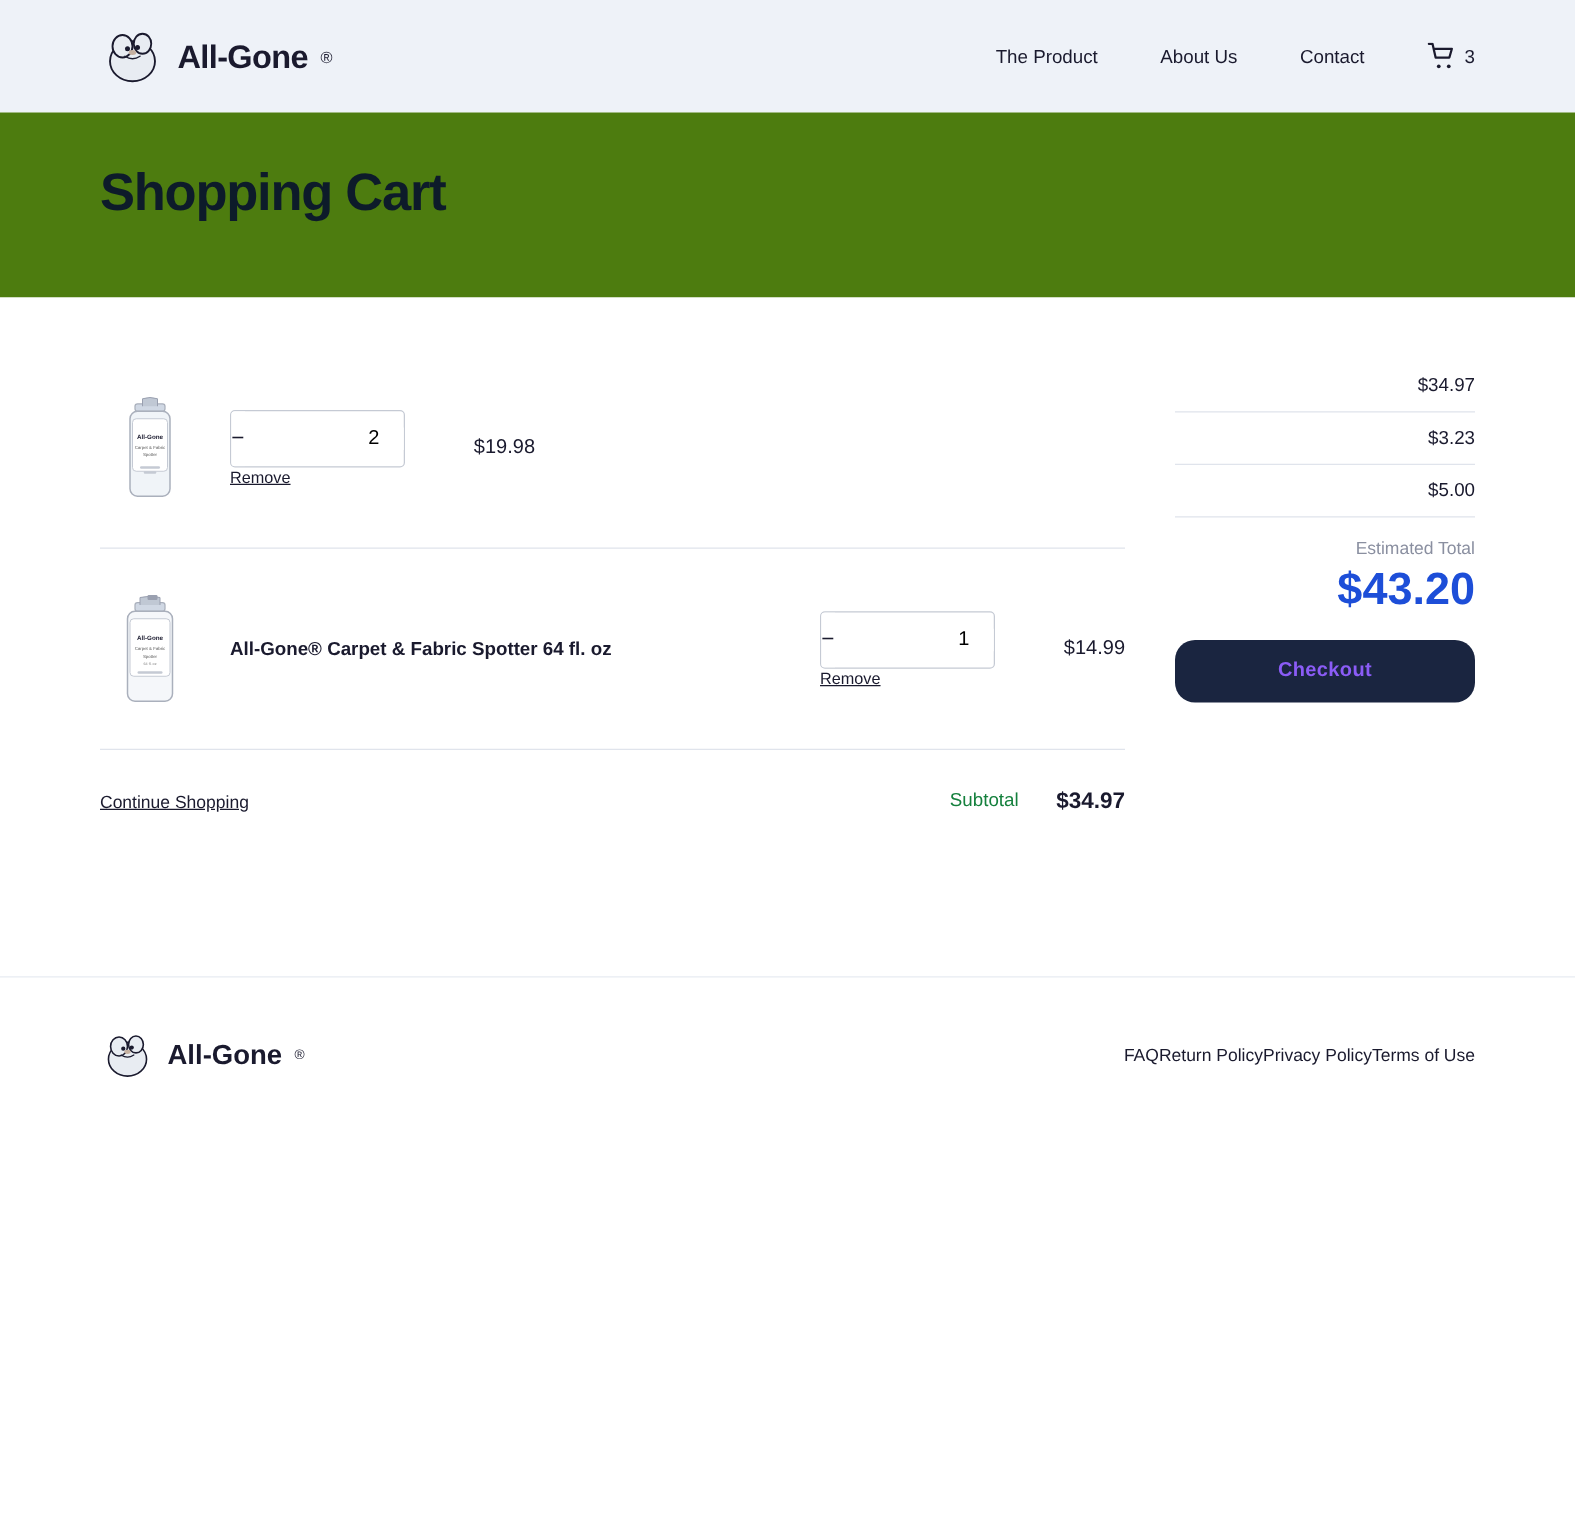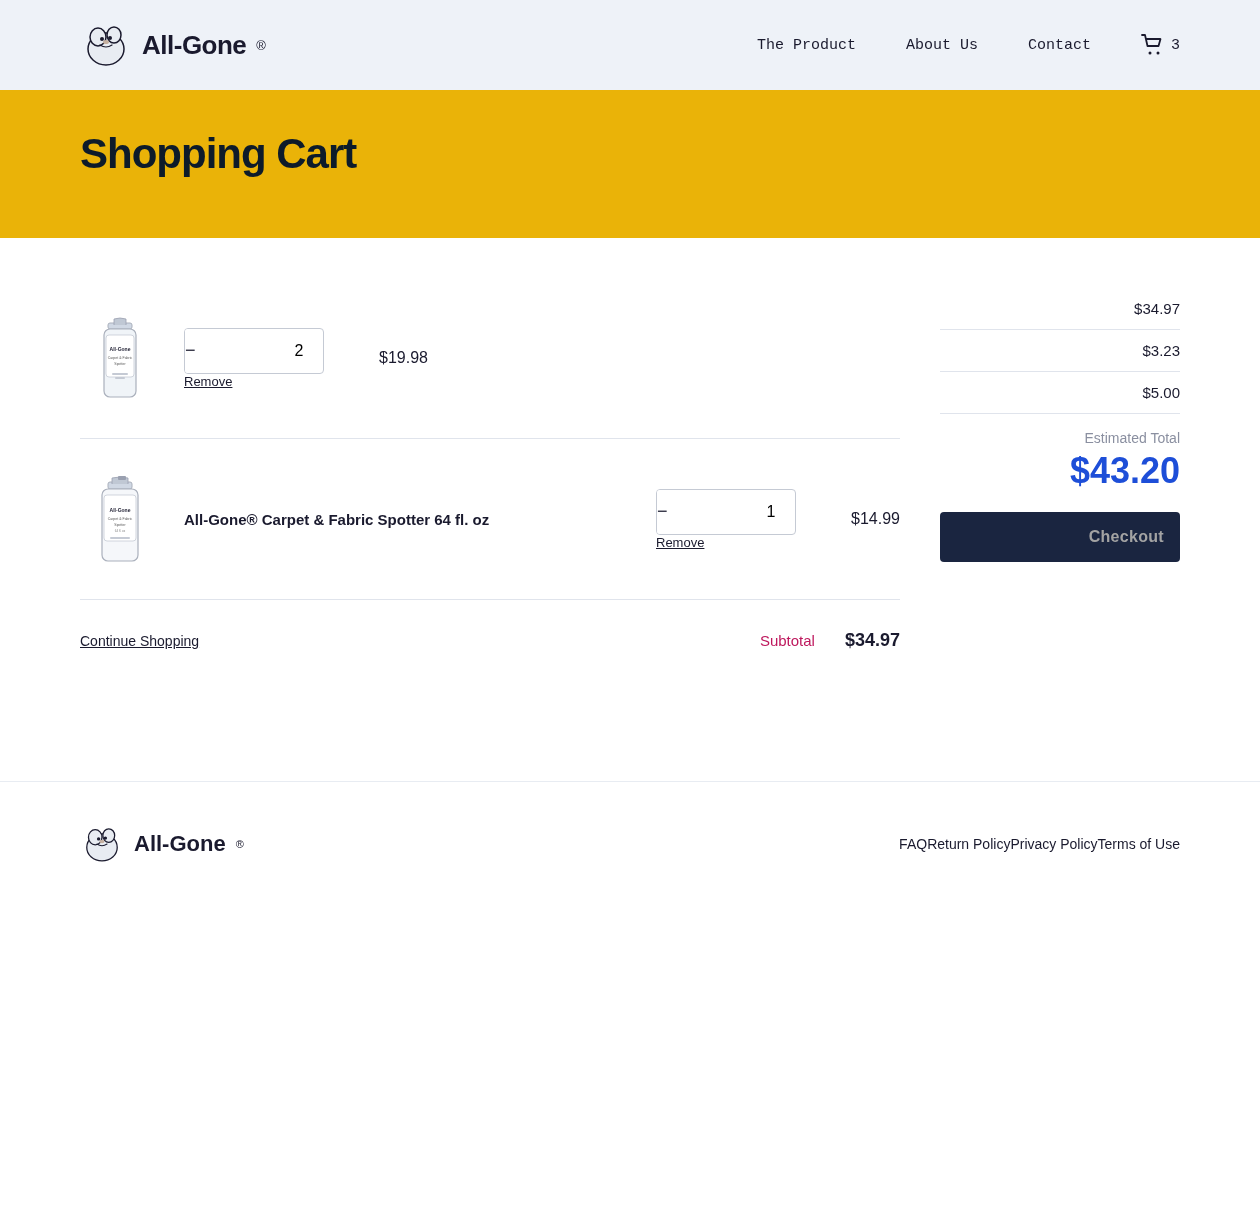--- a/index.html
+++ b/index.html
@@ -28,42 +28,41 @@
     .logo-text {
       font-size: 26px;
       font-weight: 700;
       letter-spacing: -0.5px;
       color: #1a1a2e;
     }
     .nav {
       display: flex;
       align-items: center;
       gap: 50px;
-      font-family: Liberation Mono, monospace;
     }
     .nav-link {
       text-decoration: none;
       color: #1a1a2e;
       font-size: 15px;
       font-weight: 400;
     }
     .cart-area {
       display: flex;
       align-items: center;
       gap: 6px;
       cursor: pointer;
     }
     .cart-count {
       font-size: 15px;
       color: #1a1a2e;
     }
 
     
     .hero-band {
-      background: #eab308;
+      background: #4d7c0f;
       padding: 40px 80px 60px;
     }
     .page-title {
       font-size: 42px;
       font-weight: 800;
       color: #0d1b2a;
       letter-spacing: -1px;
     }
 
     
@@ -170,21 +169,21 @@
       text-decoration: underline;
       cursor: pointer;
     }
     .subtotal-area {
       display: flex;
       align-items: center;
       gap: 30px;
     }
     .subtotal-label {
       font-size: 15px;
-      color: #be185d;
+      color: #15803d;
     }
     .subtotal-value {
       font-size: 18px;
       font-weight: 700;
       color: #1a1a2e;
     }
 
     
     .order-summary {
       width: 240px;
@@ -213,28 +212,27 @@
       text-align: right;
       font-size: 36px;
       font-weight: 800;
       color: #1d4ed8;
       margin-bottom: 20px;
     }
     .checkout-btn {
       width: 100%;
       padding: 16px;
       background: #1a2540;
-      color: #a3a3a3;
+      color: #8b5cf6;
       border: none;
-      border-radius: 4px;
+      border-radius: 16px;
       font-size: 16px;
       font-weight: 600;
       cursor: pointer;
       letter-spacing: 0.3px;
-      text-align: right;
     }
 
     
     .footer {
       background: #fff;
       padding: 40px 80px;
       display: flex;
       align-items: center;
       justify-content: space-between;
       border-top: 1px solid #e8ecf2;

